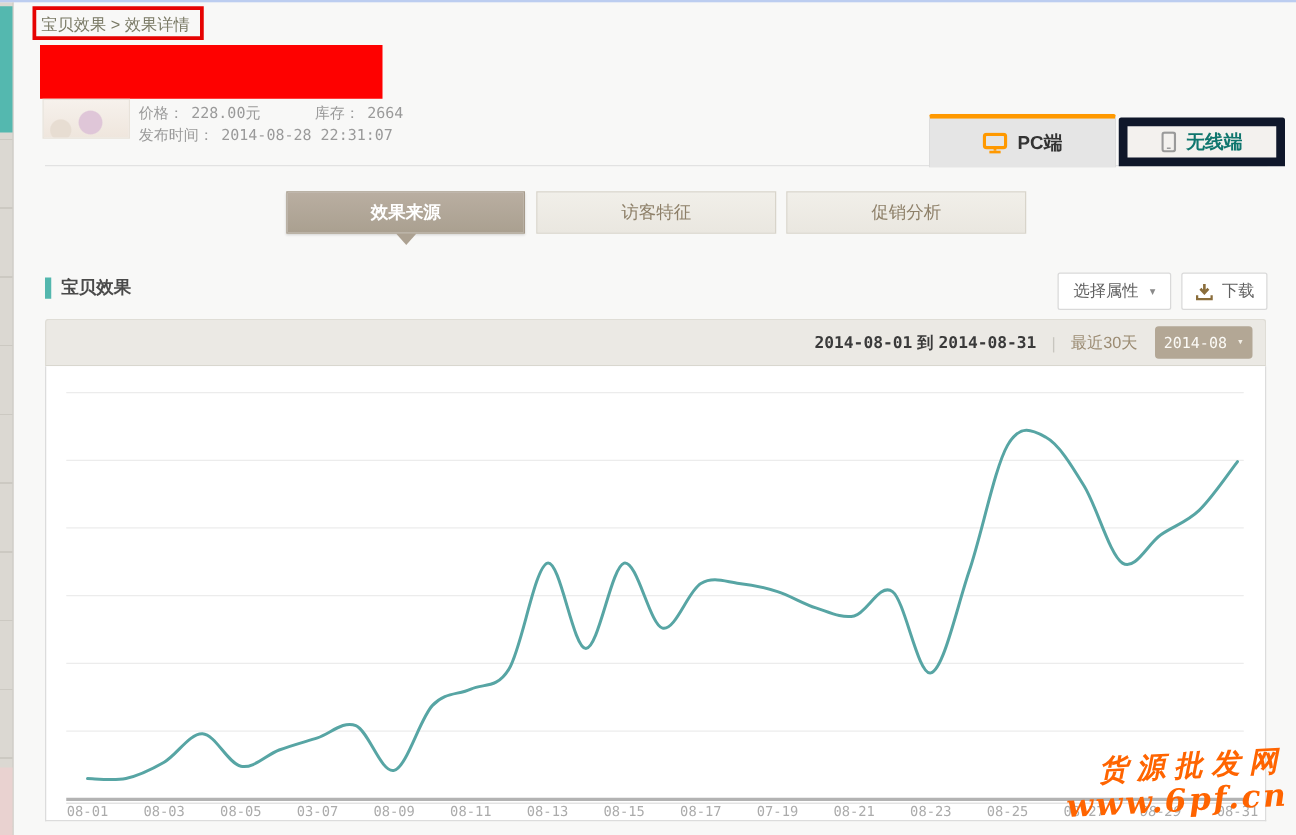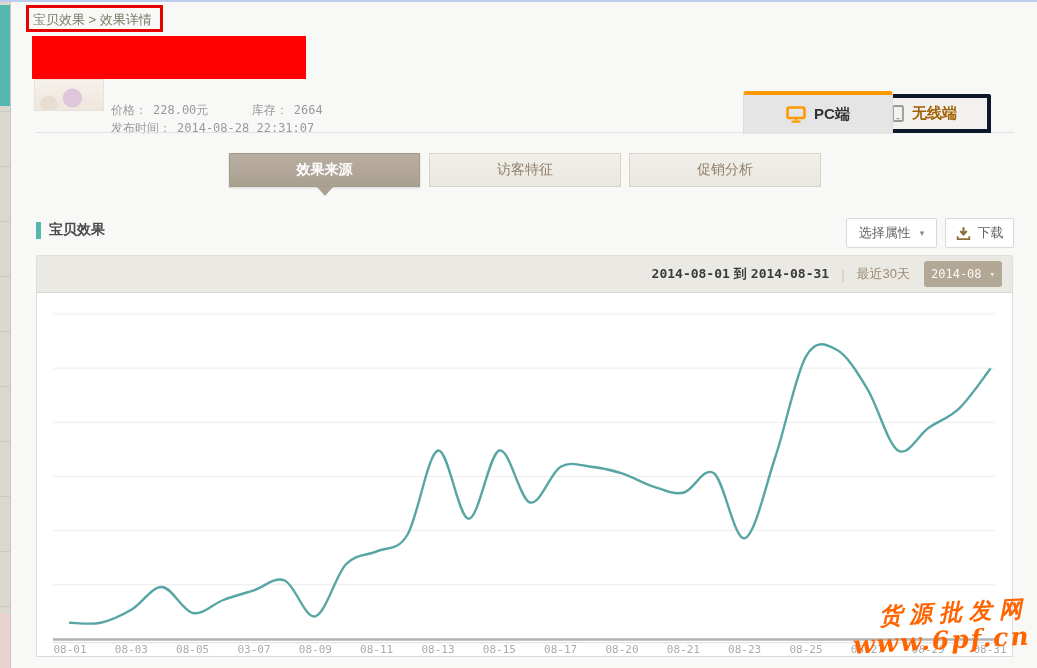--- a/index.html
+++ b/index.html
@@ -27,35 +27,35 @@
   
   .censor{position:absolute;left:21px;top:34px;width:274px;height:43px;background:#fe0100;}
 
   
   .thumb{position:absolute;left:23px;top:77px;width:70px;height:32px;
     background:
       radial-gradient(circle at 55% 60%, #dfc6d8 0 9px, transparent 10px),
       radial-gradient(circle at 20% 80%, #e7ddd2 0 8px, transparent 9px),
       linear-gradient(#f6f1ec,#efe6dd);
     border:1px solid #e8e2da;box-sizing:border-box;}
-  .prod-info{position:absolute;left:100px;top:79px;font-size:12px;color:#9a9a9a;line-height:18px;margin-top:20px;}
+  .prod-info{position:absolute;left:100px;top:79px;font-size:12px;color:#9a9a9a;line-height:18px;}
   .prod-info .row span{margin-right:6px;}
   .prod-info .gap{display:inline-block;width:28px;}
   .mono{font-family:"DejaVu Sans Mono", monospace;}
 
   
   .tab-divider{position:absolute;left:25px;top:130px;width:978px;height:1px;background:#e2e2e2;}
   .tab{position:absolute;box-sizing:border-box;display:flex;align-items:center;justify-content:center;
     font-size:15px;font-weight:bold;cursor:pointer;}
   .tab .ic{display:inline-flex;margin-right:8px;}
   .tab-pc{left:732px;top:89px;width:150px;height:43px;background:#e5e5e5;
     border:1px solid #dcdcdc;border-bottom:none;border-top:4px solid #ff9900;
     border-radius:3px 3px 0 0;color:#333;z-index:3;}
-  .tab-wireless{left:847px;top:92px;width:133px;height:39px;background:#f3f1ee;
-    border:4px solid #0f172a;border-radius:2px 2px 0 0;color:#a16207;z-index:1;}
+  .tab-wireless{left:884px;top:92px;width:133px;height:39px;background:#f3f1ee;
+    border:7px solid #0f172a;border-radius:2px 2px 0 0;color:#0f766e;z-index:1;}
 
   
   .abtn{position:absolute;top:151px;height:34px;box-sizing:border-box;
     display:flex;align-items:center;justify-content:center;font-size:14px;cursor:pointer;}
   .abtn.inactive{background:linear-gradient(#f1efe9,#eae7e0);border:1px solid #d8d4ca;color:#8e8069;}
   .abtn.active{background:linear-gradient(#b9aea1,#aaa090);color:#fff;font-weight:bold;
     border:1px solid #a59a8b;box-shadow:0 1px 2px rgba(0,0,0,.15);}
   .abtn-1{left:218px;width:191px;}
   .abtn-2{left:418px;width:192px;}
   .abtn-3{left:618px;width:192px;}
@@ -199,21 +199,21 @@
       <div id="x-labels">
           <div class="x-tick" style="left: 33px;">08-01</div>
           <div class="x-tick" style="left: 94.3333px;">08-03</div>
           <div class="x-tick" style="left: 155.667px;">08-05</div>
           <div class="x-tick" style="left: 217px;">03-07</div>
           <div class="x-tick" style="left: 278.333px;">08-09</div>
           <div class="x-tick" style="left: 339.667px;">08-11</div>
           <div class="x-tick" style="left: 401px;">08-13</div>
           <div class="x-tick" style="left: 462.333px;">08-15</div>
           <div class="x-tick" style="left: 523.667px;">08-17</div>
-          <div class="x-tick" style="left: 585px;">08-20</div>
+          <div class="x-tick" style="left: 585px;">07-19</div>
           <div class="x-tick" style="left: 646.333px;">08-21</div>
           <div class="x-tick" style="left: 707.667px;">08-23</div>
           <div class="x-tick" style="left: 769px;">08-25</div>
           <div class="x-tick" style="left: 830.333px;">08-27</div>
           <div class="x-tick" style="left: 891.667px; font-style: italic;">08-29</div>
           <div class="x-tick" style="left: 953px;">08-31</div>
         </div>
     </div>
   </div>
 

